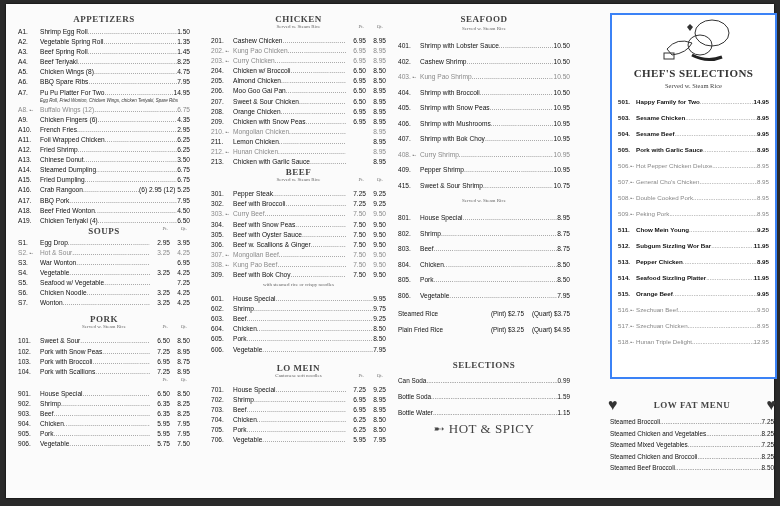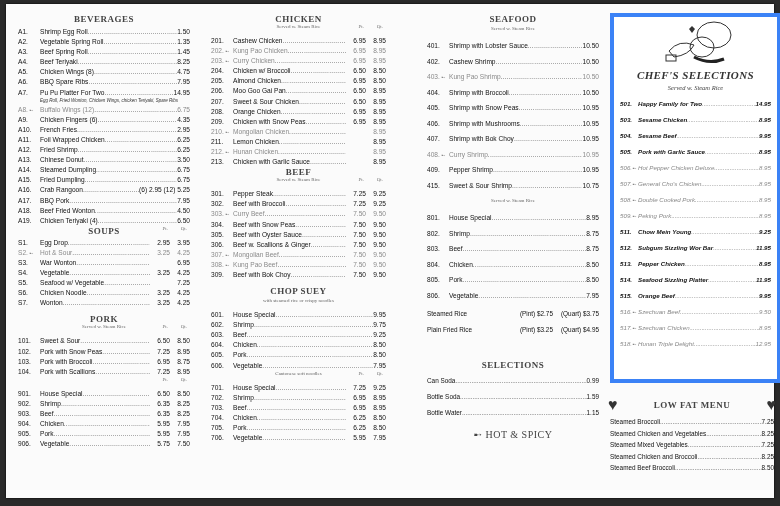--- a/index.html
+++ b/index.html
@@ -9,21 +9,21 @@
     font-family:"Liberation Sans", sans-serif;
   }
   .page {
     position:absolute; left:6px; top:4px; width:768px; height:494px;
     background:#fbfbfb;
     box-shadow: 0 0 2px #000;
   }
   .col { position:absolute; top:0; }
   .c1 { left:12px; width:172px; }
   .c2 { left:205px; width:175px; }
-  .c3 { left:421px; width:172px; }
+  .c3 { left:392px; width:172px; }
   .c4 { left:600px; width:170px; }
   .sec-title {
     font-family:"Liberation Serif", serif; font-weight:bold;
     font-size:9px; letter-spacing:0.5px; color:#444; text-align:center;
   }
   .sec-hdr { position:relative; height:12px; }
   .sec-hdr .sub {
     position:absolute; left:0; right:0; text-align:center;
     font-family:"Liberation Serif", serif; font-size:5px; color:#666; top:0;
   }
@@ -41,21 +41,21 @@
   .row .name { flex:0 0 auto; }
   .row .dots { flex:1 1 auto; overflow:hidden; color:#555; }
   .row .dots::after { content:"................................................................................................................"; letter-spacing:0.2px; }
   .row .price { flex:0 0 auto; text-align:right; }
   .row .p2 { flex:0 0 20px; text-align:right; }
   .row.hot { color:#8a8a8a; }
   .row.hot .num::after { content:" ➸"; font-size:5px; }
   .desc { font-size:4.5px; font-style:italic; color:#333; padding-left:22px; line-height:5px; margin-bottom:2px; }
   .chef-box {
     position:absolute; left:4px; top:9px; width:163px; height:362px;
-    border:4px solid #3b82f6; background:#fff;font-style:italic;
+    border:2px solid #3b82f6; background:#fff;
   }
   .chef-title {
     font-family:"Liberation Serif", serif; font-weight:bold; font-size:11px;
     color:#333; text-align:center; letter-spacing:0.4px;
   }
   .chef-sub { font-family:"Liberation Serif", serif; font-size:6.5px; color:#444; text-align:center; margin:3px 0 5px; }
   .chef-row {
     display:flex; align-items:baseline; font-size:6.2px; font-weight:bold;
     height:16px; line-height:16px; padding:0 6px; color:#111; white-space:nowrap;
   }
@@ -78,21 +78,21 @@
   }
   .bev-row .dots { flex:1 1 auto; overflow:hidden; color:#555; }
   .bev-row .dots::after { content:"....................................................................................."; }
 </style>
 </head>
 <body>
 
 <div class="page">
 
   <div class="col c1">
-    <div class="sec-title" style="margin-top:10px;">BEVERAGES</div>
+    <div class="sec-title" style="margin-top:10px;">APPETIZERS</div>
     <div id="appetizers-list" style="margin-top:3px;">
         <div class="row">
           <span class="num">A1.</span>
           <span class="name">Shrimp Egg Roll</span>
           <span class="dots"></span>
           <span class="price">1.50</span>
         </div>
         <div class="row">
           <span class="num">A2.</span>
           <span class="name">Vegetable Spring Roll</span>
@@ -514,21 +514,20 @@
         </div>
         <div class="row">
           <span class="num">309.</span>
           <span class="name">Beef with Bok Choy</span>
           <span class="dots"></span>
           <span class="p2">7.50</span>
           <span class="p2">9.50</span>
         </div>
       </div>
 
-    <div class="sec-title" style="margin-top:6px;">CHOP SUEY</div>
     <div class="sec-hdr" style="margin-top:2px;">
       <span class="sub">with steamed rice or crispy noodles</span>
     </div>
     <div id="chop-suey-list">
         <div class="row">
           <span class="num">601.</span>
           <span class="name">House Special</span>
           <span class="dots"></span>
           <span class="price">9.95</span>
         </div>
@@ -557,20 +556,21 @@
           <span class="price">8.50</span>
         </div>
         <div class="row">
           <span class="num">606.</span>
           <span class="name">Vegetable</span>
           <span class="dots"></span>
           <span class="price">7.95</span>
         </div>
       </div>
 
+    <div class="sec-title" style="margin-top:8px;">LO MEIN</div>
     <div class="sec-hdr">
       <span class="sub">Cantonese soft noodles</span>
       <span class="pt">Pt.</span>
       <span class="qt">Qt.</span>
     </div>
     <div id="lo-mein-list">
         <div class="row">
           <span class="num">701.</span>
           <span class="name">House Special</span>
           <span class="dots"></span>
@@ -748,21 +748,21 @@
           <span class="dots"></span>
           <span>1.59</span>
         </div>
         <div class="bev-row">
           <span>Bottle Water</span>
           <span class="dots"></span>
           <span>1.15</span>
         </div>
       </div>
 
-    <div class="sec-title" style="margin-top:8px;font-weight:normal;font-size:10px;">
+    <div class="sec-title" style="margin-top:0;font-weight:normal;font-size:13px;">
       <span>➸ </span><span>HOT &amp; SPICY</span>
     </div>
   </div>
 
   <div class="col c4">
     <div class="chef-box">
       <div style="height:52px;position:relative;">
         <svg width="163" height="52" viewBox="0 0 163 52">
           <ellipse cx="100" cy="18" rx="17" ry="13" fill="none" stroke="#333" stroke-width="1"></ellipse>
           <ellipse cx="88" cy="30" rx="12" ry="10" fill="none" stroke="#333" stroke-width="1"></ellipse>

